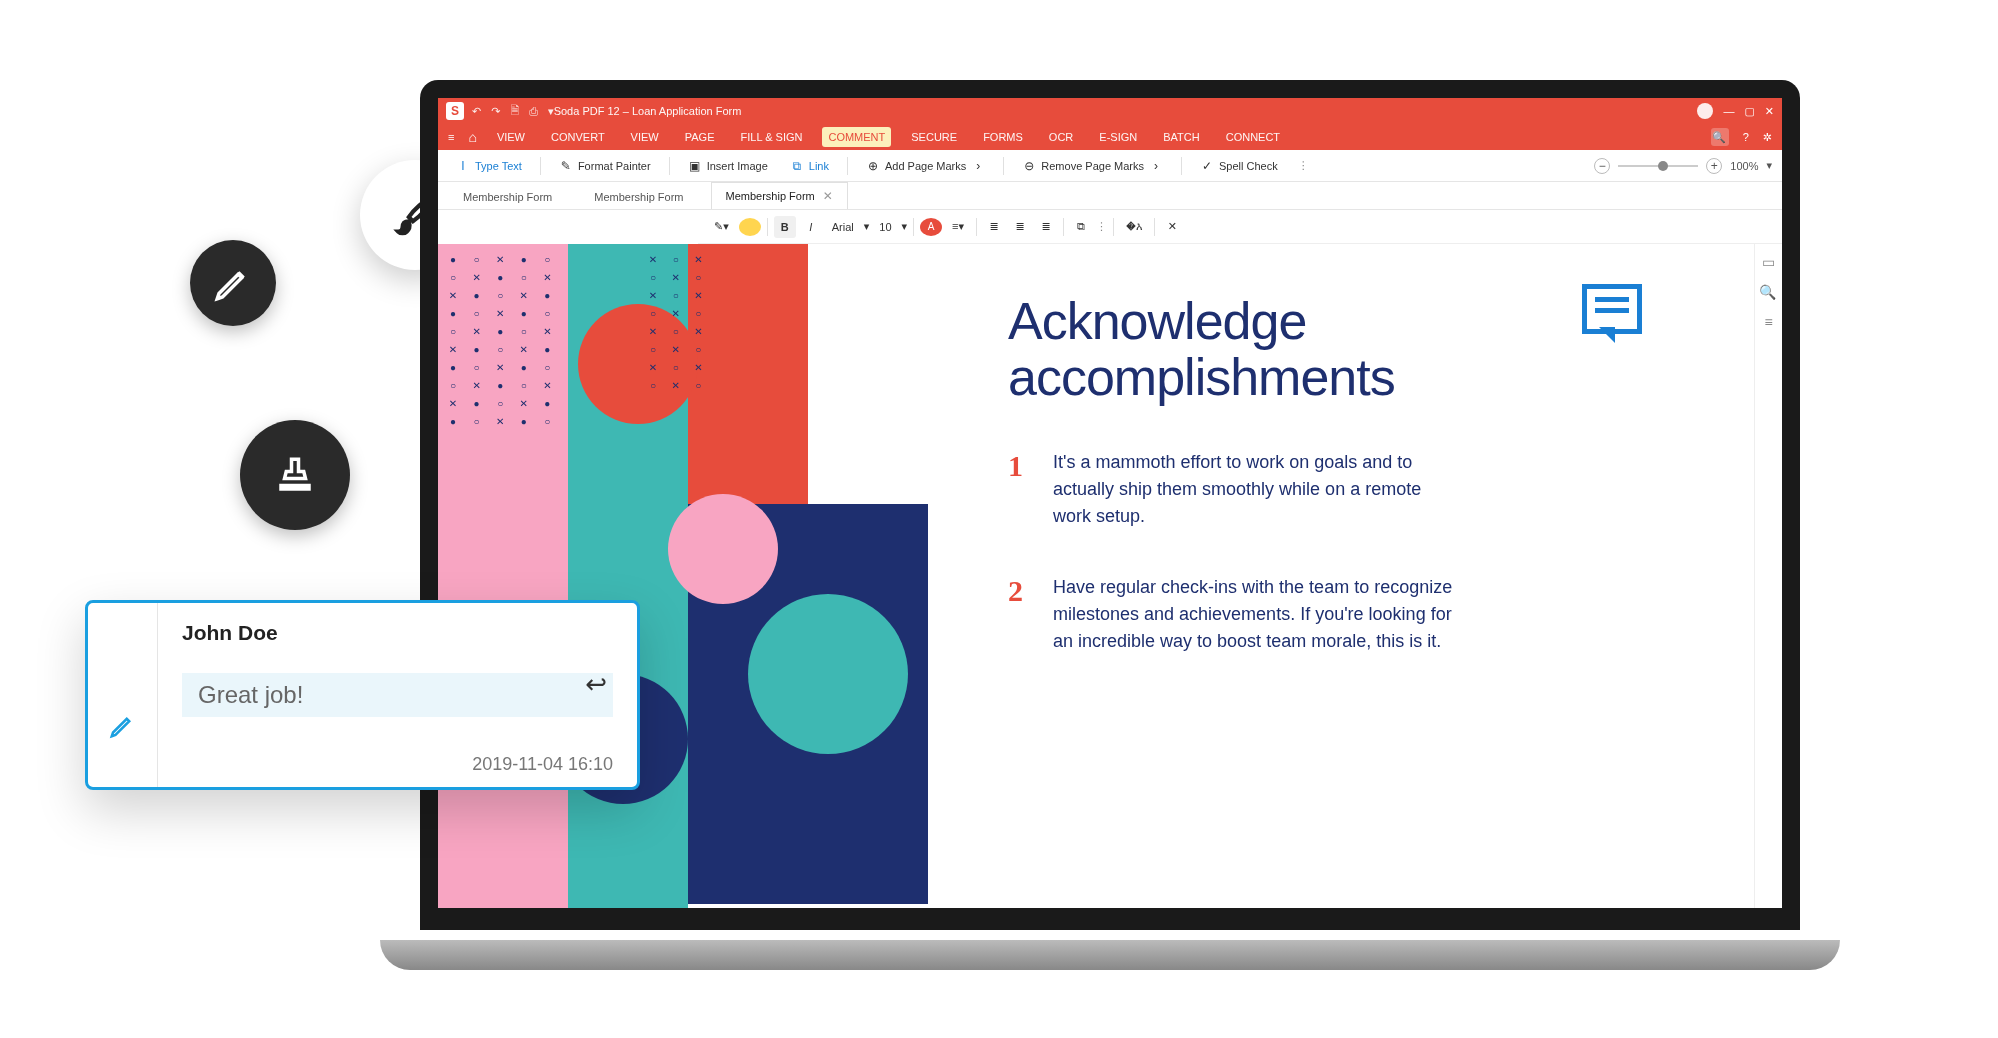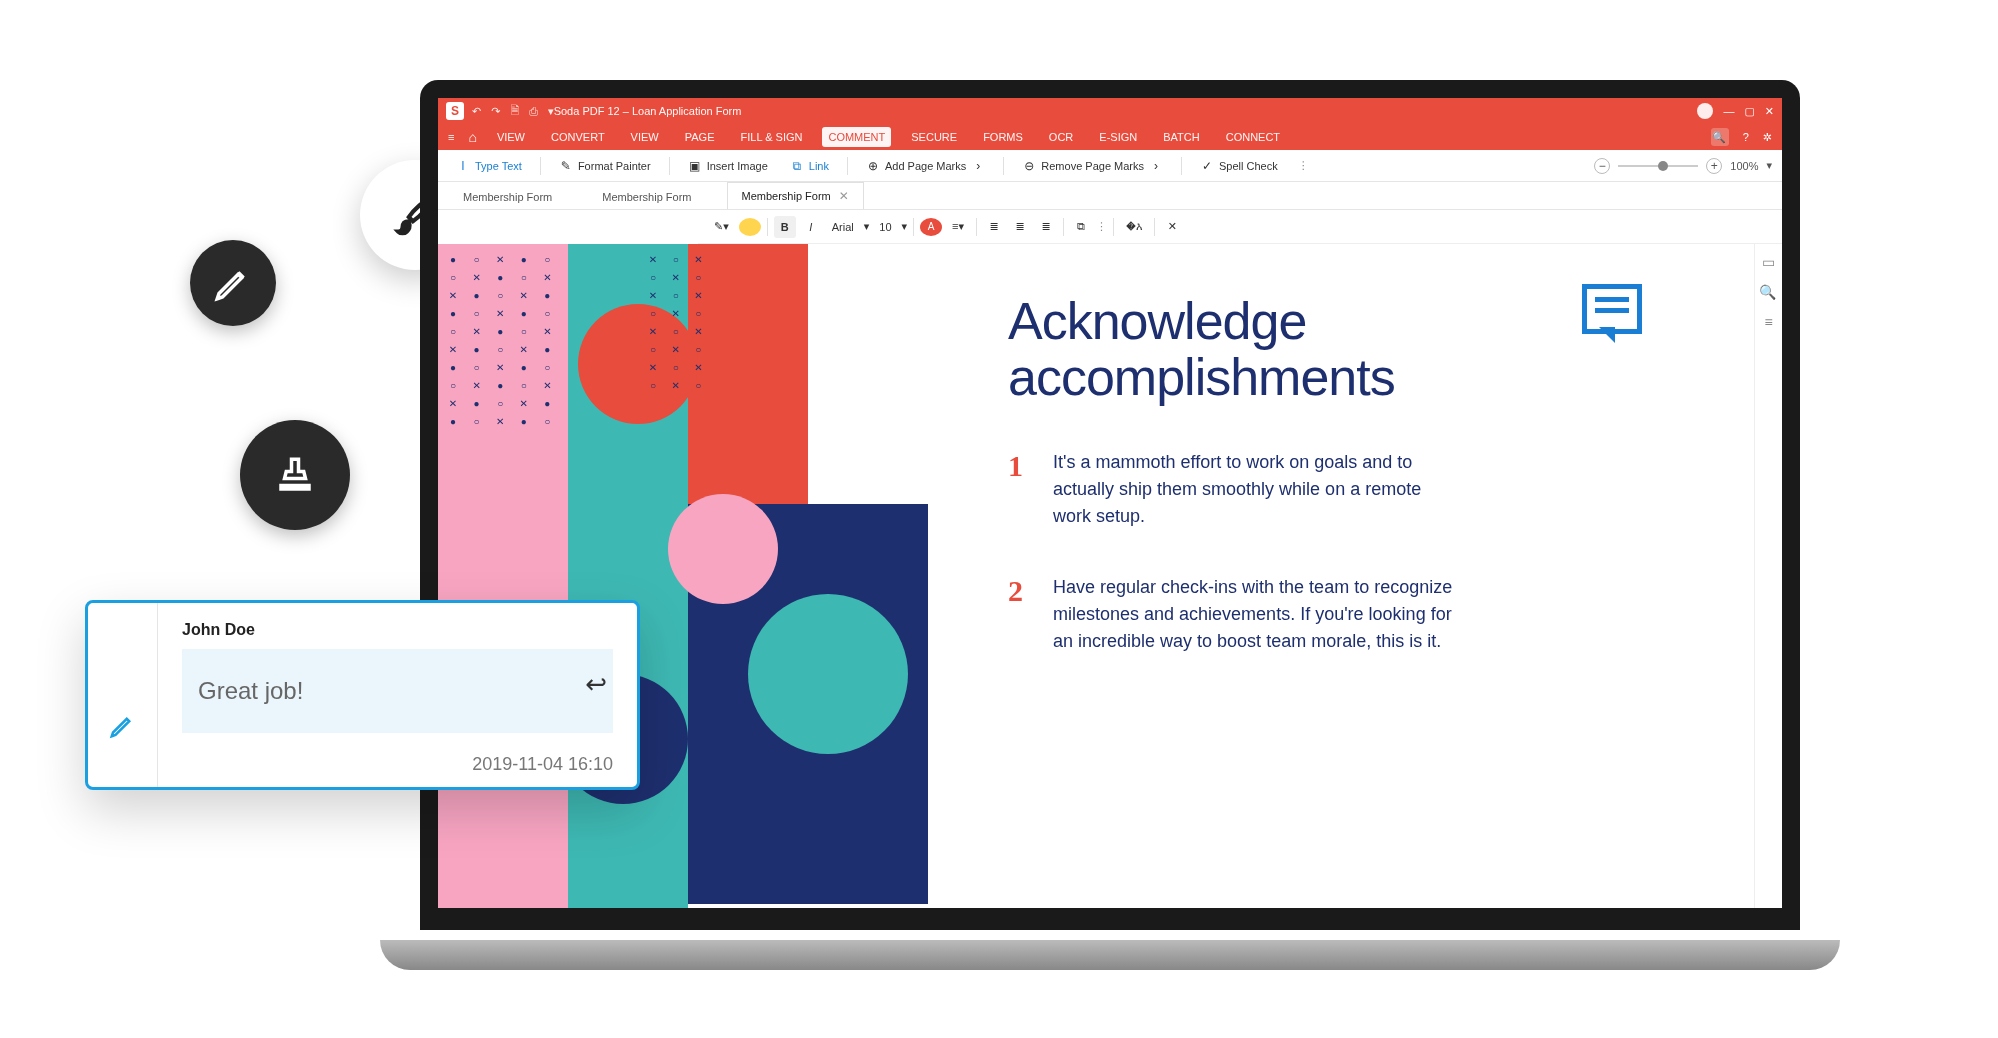--- a/index.html
+++ b/index.html
@@ -9,34 +9,34 @@
 .screen{width:100%;height:810px;background:#fff;overflow:hidden;position:relative}
 .titlebar{height:26px;background:#e74c3c;display:flex;align-items:center;color:#fff;font-size:11px;padding:0 8px}
 .titlebar .logo{width:18px;height:18px;background:#fff;border-radius:3px;display:flex;align-items:center;justify-content:center;color:#e74c3c;font-weight:700;font-size:12px;margin-right:8px}
 .tb-icons{display:flex;gap:10px;align-items:center}
 .tb-icons span{opacity:.9;cursor:pointer}
 .tb-title{flex:1;text-align:left;opacity:.95}
 .tb-right{display:flex;gap:10px;align-items:center}
 .tb-right .avatar{width:16px;height:16px;border-radius:50%;background:#fff;opacity:.9}
 .menubar{height:26px;background:#e74c3c;display:flex;align-items:center;padding:0 10px;gap:14px;color:#fff;font-size:11px}
 .menubar .mitem{cursor:pointer;padding:4px 6px;border-radius:3px;opacity:.95}
-.menubar .mitem.active{background:#ffffff;color:#e74c3c}
+.menubar .mitem.active{background:#fef9c3;color:#e74c3c}
 .menubar .home{font-size:14px}
 .menubar .spacer{flex:1}
 .menubar .search{width:18px;height:18px;background:rgba(255,255,255,.25);border-radius:3px;display:flex;align-items:center;justify-content:center}
 .toolbar{height:32px;background:#fff;border-bottom:1px solid #e5e5e5;display:flex;align-items:center;padding:0 10px;gap:6px;font-size:11px;color:#333}
 .tbtn{display:flex;align-items:center;gap:5px;padding:4px 8px;border-radius:3px;cursor:pointer}
 .tbtn.blue{color:#1a7fd4}
 .tbtn .ico{width:14px;height:14px;display:flex;align-items:center;justify-content:center;font-size:12px}
 .tsep{width:1px;height:18px;background:#e0e0e0;margin:0 4px}
 .zoom{margin-left:auto;display:flex;align-items:center;gap:8px;font-size:11px;color:#555}
 .zoom .track{width:80px;height:2px;background:#ccc;position:relative}
 .zoom .track::after{content:'';position:absolute;left:40px;top:-4px;width:10px;height:10px;border-radius:50%;background:#888}
 .zoom .zbtn{width:16px;height:16px;border:1px solid #bbb;border-radius:50%;display:flex;align-items:center;justify-content:center;font-size:12px;cursor:pointer}
-.tabs{height:28px;display:flex;align-items:end;padding:0 10px;gap:20px;font-size:11px;color:#555;border-bottom:1px solid #e5e5e5}
+.tabs{height:28px;display:flex;align-items:end;padding:0 10px;gap:12px;font-size:11px;color:#555;border-bottom:1px solid #e5e5e5}
 .tab{padding:6px 14px;cursor:pointer;border:1px solid transparent;border-bottom:none;display:flex;align-items:center;gap:8px}
 .tab.active{border-color:#e0e0e0;background:#fff;color:#222;font-weight:500}
 .tab .x{color:#999;font-size:12px}
 .fmtbar{height:34px;display:flex;align-items:center;gap:4px;padding:0 10px;font-size:11px;color:#333;border-bottom:1px solid #eee;position:relative;margin-left:260px}
 .fbtn{padding:4px 6px;border-radius:3px;cursor:pointer;display:flex;align-items:center;justify-content:center;min-width:22px;height:22px}
 .fbtn.active{background:#f0f0f0;font-weight:700}
 .fbtn.ylw{width:18px;height:18px;border-radius:50%;background:#ffd54f}
 .fbtn.red{width:18px;height:18px;border-radius:50%;background:#e74c3c;color:#fff;font-size:10px}
 .fsep{width:1px;height:18px;background:#e0e0e0;margin:0 2px}
 .canvas{flex:1;display:flex;height:calc(100% - 146px);position:relative}
@@ -63,22 +63,22 @@
 .badge.pencil{left:190px;top:240px;width:86px;height:86px}
 .badge.brush{left:360px;top:160px;width:110px;height:110px;background:#fff;color:#2a2a2a;box-shadow:0 10px 30px rgba(0,0,0,.2)}
 .badge.stamp{left:240px;top:420px;width:110px;height:110px}
 .badge svg{width:42px;height:42px}
 .badge.brush svg{width:50px;height:50px}
 
 .popup{position:absolute;left:85px;top:600px;width:555px;height:190px;background:#fff;border:3px solid #1a9fe0;border-radius:8px;box-shadow:0 20px 50px rgba(0,0,0,.18);display:flex}
 .popup .side{width:70px;border-right:1px solid #e5e5e5;display:flex;align-items:center;justify-content:center;flex-direction:column;padding-top:60px}
 .popup .side svg{width:30px;height:30px;stroke:#1a9fe0}
 .popup .body{flex:1;padding:18px 24px;position:relative}
-.popup .author{font-size:16px;font-weight:600;color:#222;margin-bottom:10px}
-.popup .msg{background:#eaf6fb;padding:28px 16px;font-size:24px;color:#666;position:relative}
+.popup .author{font-size:21px;font-weight:600;color:#222;margin-bottom:28px}
+.popup .msg{background:#eaf6fb;padding:8px 16px;font-size:24px;color:#666;position:relative}
 .popup .reply{position:absolute;right:30px;top:66px;font-size:26px;color:#333;cursor:pointer}
 .popup .ts{position:absolute;right:24px;bottom:12px;font-size:18px;color:#777}
 </style>
 </head>
 <body>
 
 <div class="badge pencil">
   <svg viewBox="0 0 24 24" fill="none" stroke="#fff" stroke-width="2">
       <path d="M3 21l3-1 11-11-2-2L4 18l-1 3z"></path>
       <path d="M15 6l3 3"></path>

